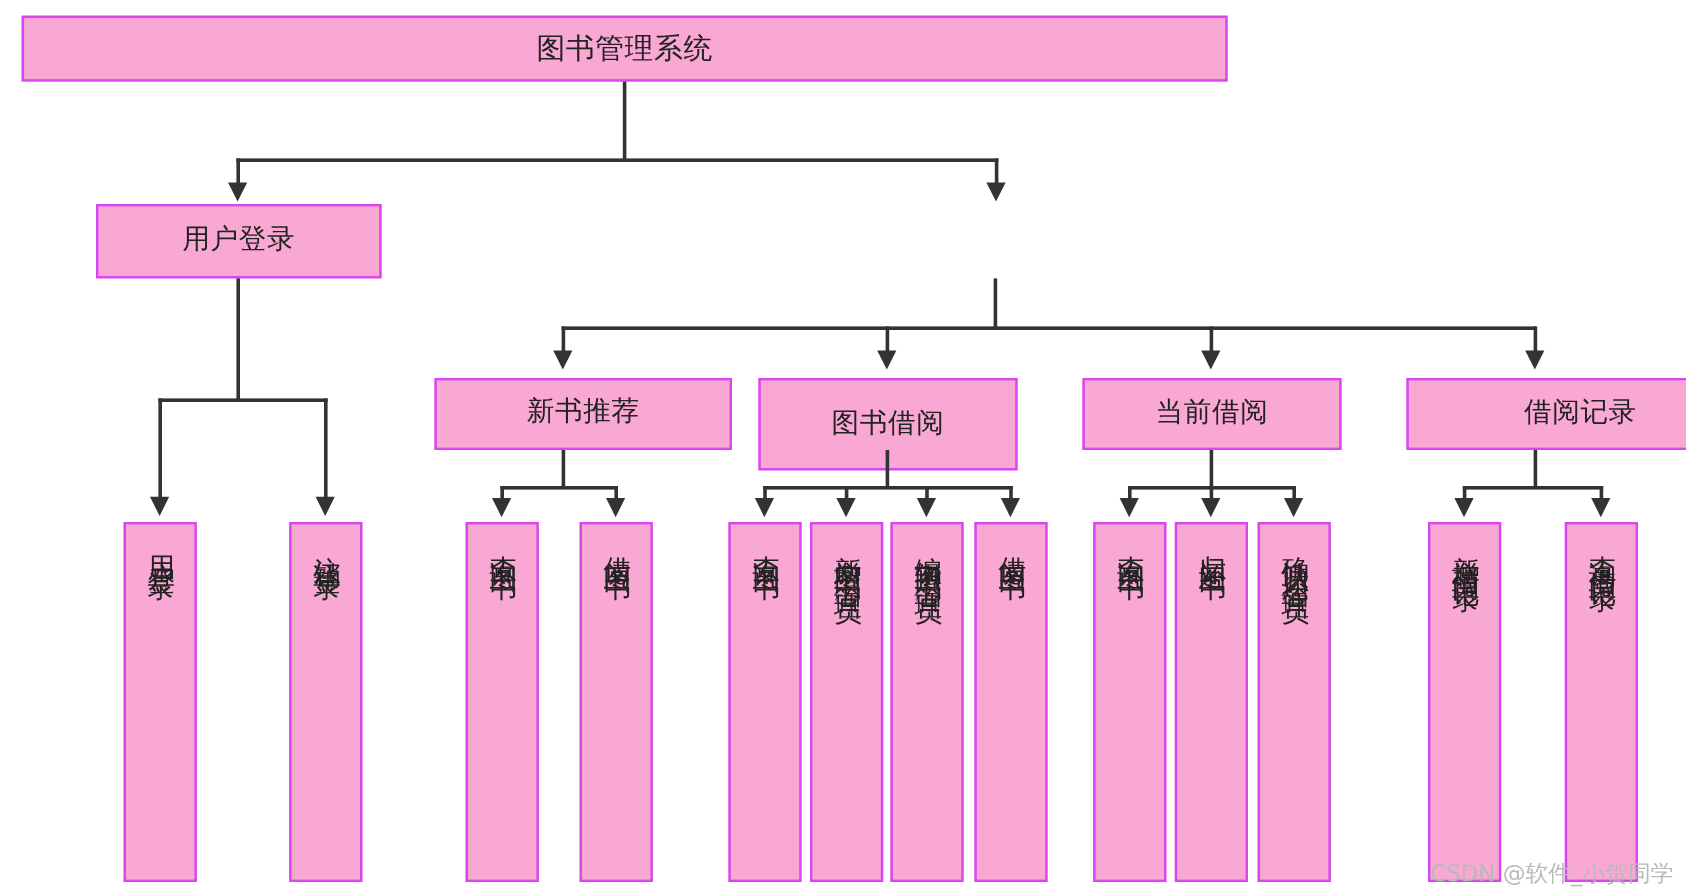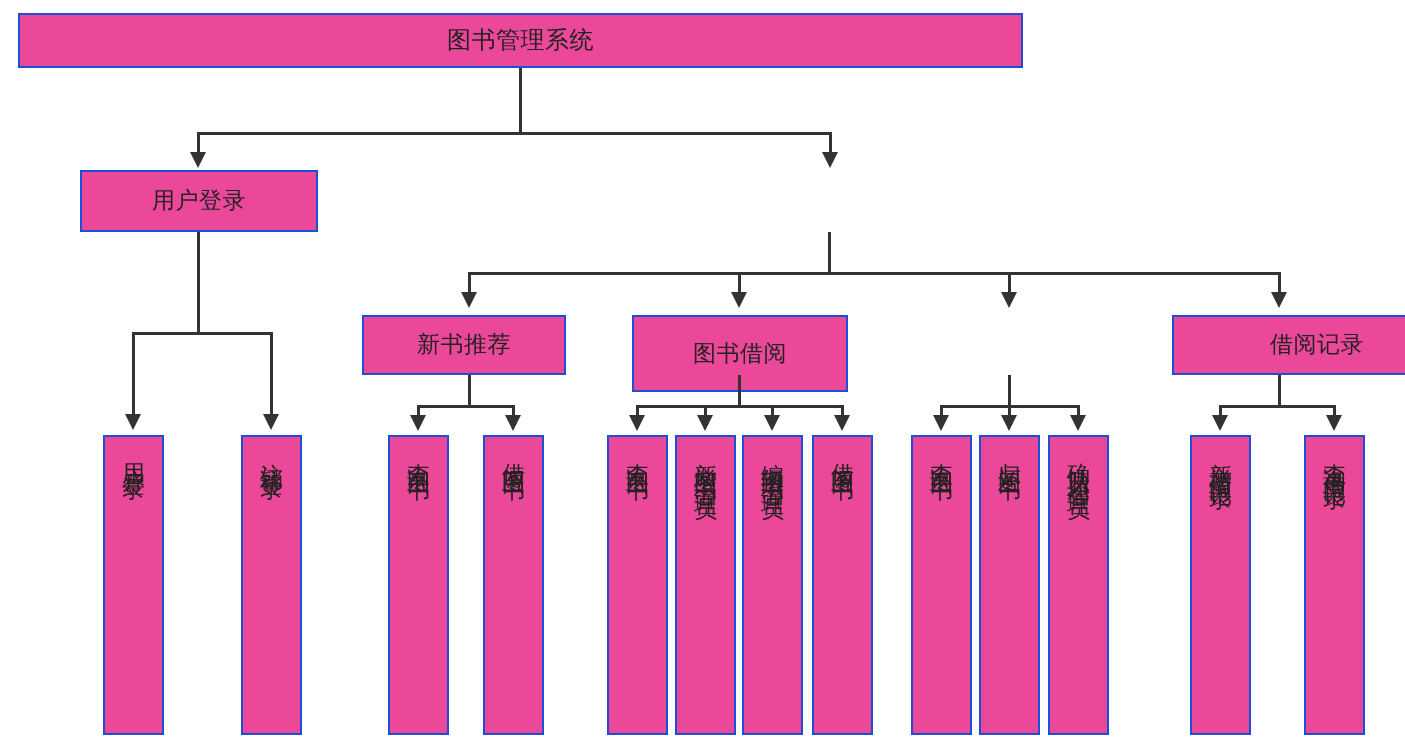--- a/index.html
+++ b/index.html
@@ -14,22 +14,22 @@
     height: 747px;
     background: #ffffff;
     font-family: "DejaVu Sans", "Liberation Sans", sans-serif;
     overflow: hidden;
   }
 
   
   .node {
     position: absolute;
     box-sizing: border-box;
-    background: #ec4899;
-    border: 2px solid #1d4ed8;
+    background: #f9a8d4;
+    border: 2px solid #d946ef;
     display: flex;
     align-items: center;
     justify-content: center;
     color: #222222;
   }
   .node-label {
     display: block;
     text-align: center;
     line-height: 1.18;
     letter-spacing: 0.5px;
@@ -120,25 +120,28 @@
   <div class="seg-h" style="left:468px; top:272px; width:812px; height:3px;"></div>
   <div class="seg-v" style="left:468px; top:272px; width:3px; height:22px;"></div>
   <div class="arrow" style="left:461px; top:292px;"></div>
   <div class="seg-v" style="left:738px; top:272px; width:3px; height:22px;"></div>
   <div class="arrow" style="left:731px; top:292px;"></div>
   <div class="seg-v" style="left:1008px; top:272px; width:3px; height:22px;"></div>
   <div class="arrow" style="left:1001px; top:292px;"></div>
   <div class="seg-v" style="left:1278px; top:272px; width:3px; height:22px;"></div>
   <div class="arrow" style="left:1271px; top:292px;"></div>
 
-  <div class="node horiz" style="left:362px; top:315px; width:204px; height:60px;">
+  <div class="node horiz" style="left:362px; top:315px; width:248px; height:60px;font-family:Liberation Mono, monospace;">
     <span class="node-label">新书推荐</span>
   </div>
   <div class="node horiz" style="left:632px; top:315px; width:216px; height:77px;">
     <span class="node-label">图书借阅</span>
+  </div>
+  <div class="node horiz" style="left:902px; top:315px; width:216px; height:60px;">
+    <span class="node-label">当前借阅</span>
   </div>
   <div class="node horiz" style="left:1172px; top:315px; width:251px; height:60px;padding-left:39px;">
     <span class="node-label">借阅记录</span>
   </div>
 
   <div class="seg-v" style="left:468px; top:375px; width:3px; height:32px;"></div>
   <div class="seg-h" style="left:417px; top:405px; width:98px; height:3px;"></div>
   <div class="seg-v" style="left:417px; top:405px; width:3px; height:12px;"></div>
   <div class="arrow" style="left:410px; top:415px;"></div>
   <div class="seg-v" style="left:512px; top:405px; width:3px; height:12px;"></div>
@@ -208,14 +211,15 @@
     <span class="node-label">确认归还（管理员）</span>
   </div>
 
   <div class="node vert" style="left:1190px; top:435px; width:61px; height:300px;">
     <span class="node-label">新增借阅记录</span>
   </div>
   <div class="node vert" style="left:1304px; top:435px; width:61px; height:300px;">
     <span class="node-label">查询借阅记录</span>
   </div>
 
+  <div id="watermark" style="left:1192px; top:715px;">CSDN @软件_小贺同学</div>
 
 </div>
 
 </body></html>

